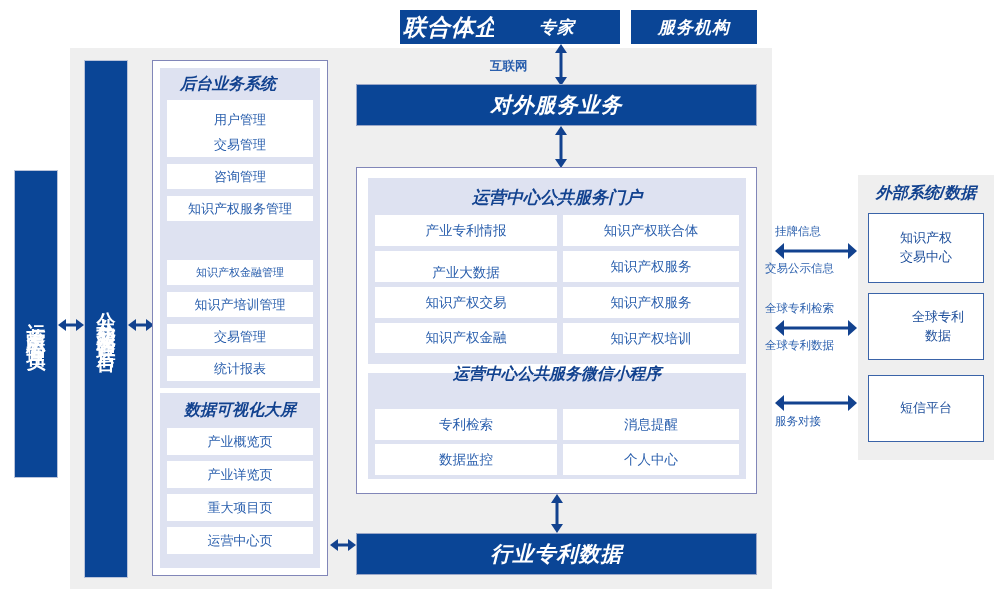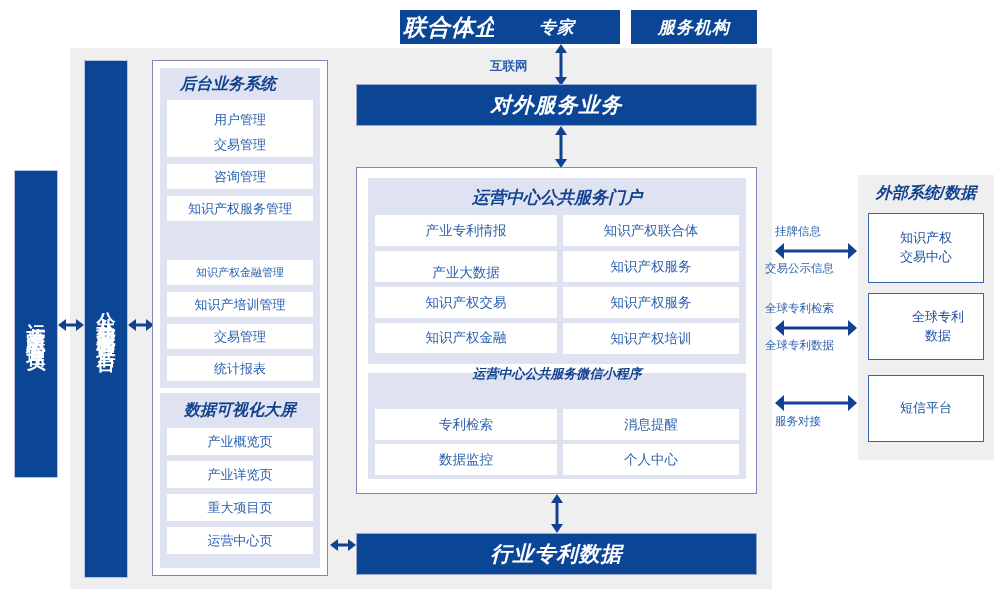--- a/index.html
+++ b/index.html
@@ -192,21 +192,21 @@
       <span>知识产权服务</span>
     </div>
   <div class="abs cell" style="left:375px;top:323px;width:182px;height:30px;font-size:13.5px;">
       <span>知识产权金融</span>
     </div>
   <div class="abs cell" style="left:563px;top:323px;width:176px;height:31px;font-size:13.5px;">
       <span>知识产权培训</span>
     </div>
 
   <div class="abs lav" style="left:368px;top:373px;width:378px;height:106px;"></div>
-  <div class="abs panel-title" style="left:368px;top:360px;width:378px;height:28px;line-height:28px;font-size:13px;font-family:Liberation Serif, serif;">
+  <div class="abs panel-title" style="left:368px;top:360px;width:378px;height:28px;line-height:28px;font-size:16px;font-family:Liberation Serif, serif;">
     <span>运营中心公共服务微信小程序</span>
   </div>
 
   <div class="abs cell" style="left:375px;top:409px;width:182px;height:31px;font-size:13.5px;">
       <span>专利检索</span>
     </div>
   <div class="abs cell" style="left:563px;top:409px;width:176px;height:31px;font-size:13.5px;">
       <span>消息提醒</span>
     </div>
   <div class="abs cell" style="left:375px;top:444px;width:182px;height:31px;font-size:13.5px;">

